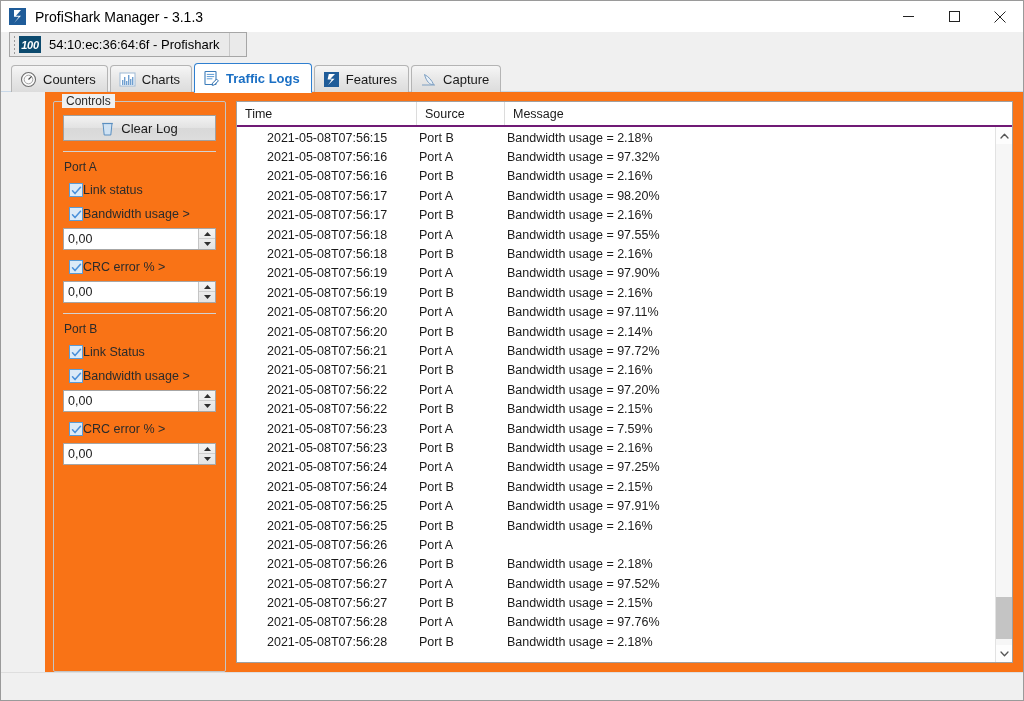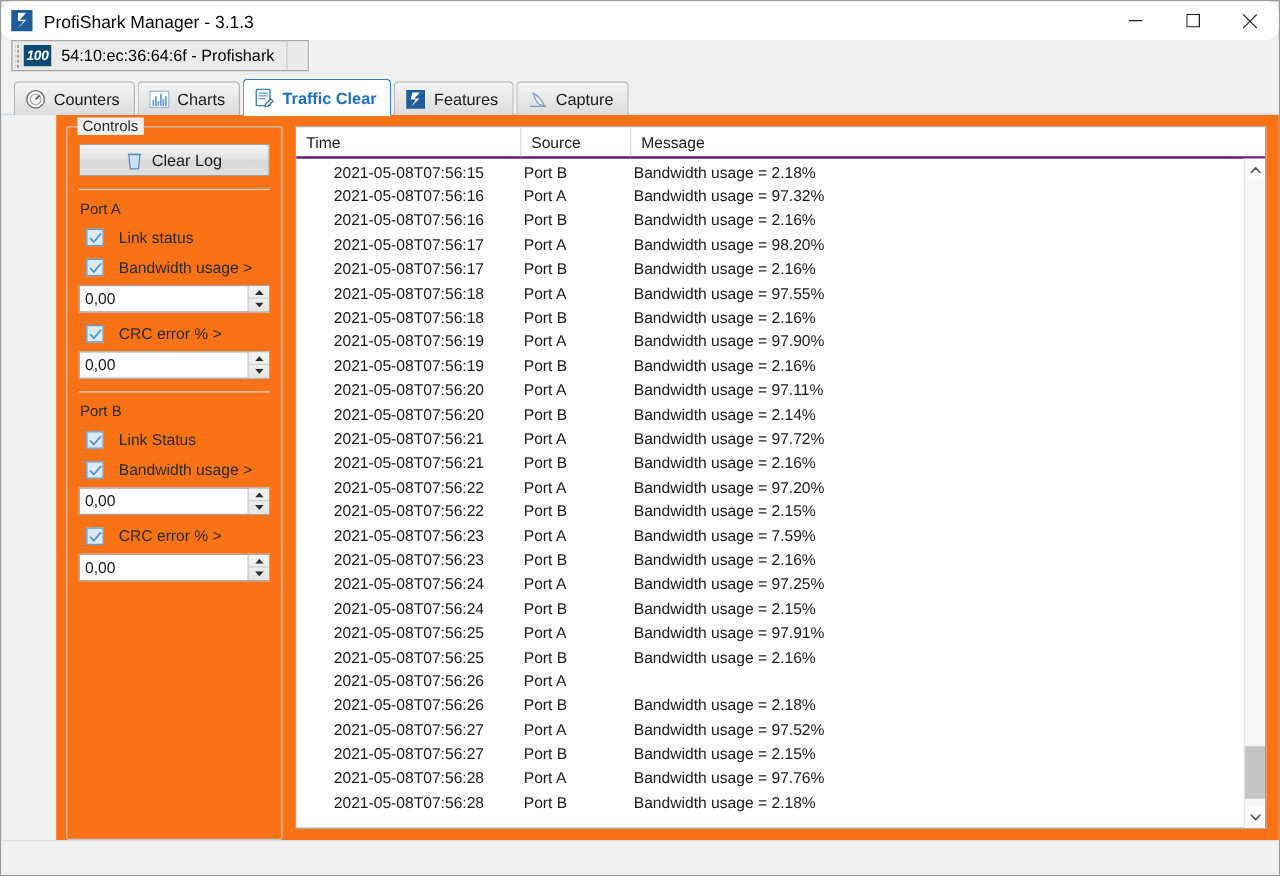--- a/index.html
+++ b/index.html
@@ -23,21 +23,20 @@
   }
 
   
   #title-bar {
     height: 31px;
     background: #ffffff;
     display: flex;
     align-items: center;
     flex: 0 0 auto;
     position: relative;
-    border-radius: 10px;
   }
   #title-icon {
     width: 17px; height: 17px;
     margin-left: 8px; margin-right: 9px;
     background: #1f5c99;
     position: relative;
     flex: 0 0 auto;
   }
   #title-icon::after {
     content: "";
@@ -216,21 +215,21 @@
 
   .port-heading {
     font-size: 12px;
     color: #2b2b2b;
     margin: 0 0 6px 1px;
   }
 
   .check-row {
     display: flex;
     align-items: center;
-    gap: 12px;
+    gap: 0;
     height: 20px;
     margin: 0 0 4px 6px;
     cursor: default;
   }
   .checkbox {
     width: 14px; height: 14px;
     border: 1px solid #5a9bd5;
     background: #dceaf7;
     flex: 0 0 auto;
     position: relative;
@@ -432,21 +431,21 @@
     <div class="tab active">
       <svg class="tab-icon" viewBox="0 0 17 17">
         <rect x="2" y="1.5" width="11" height="13" rx="0.6" fill="#ffffff" stroke="#3b7cba" stroke-width="1.1"></rect>
         <g stroke="#5d9bd4" stroke-width="1" stroke-linecap="round">
           <line x1="4.2" y1="4.4" x2="10.8" y2="4.4"></line>
           <line x1="4.2" y1="6.6" x2="10.8" y2="6.6"></line>
           <line x1="4.2" y1="8.8" x2="9.0" y2="8.8"></line>
         </g>
         <path d="M9.5 13.2 L13.6 9.1 L15.4 10.9 L11.3 15 L9.2 15.3 Z" fill="#ffffff" stroke="#2f6fae" stroke-width="1"></path>
       </svg>
-      <span>Traffic Clear</span>
+      <span>Traffic Logs</span>
     </div>
 
     <div class="tab">
       <svg class="tab-icon" viewBox="0 0 17 17">
         <rect x="1" y="1" width="15" height="15" fill="#1f5c99"></rect>
         <path d="M5.8 3 L12 3 L7.4 7.7 L11.6 7.7 L5.2 14 L8.8 8.6 L4.6 8.6 Z" fill="#ffffff"></path>
       </svg>
       <span>Features</span>
     </div>
 

